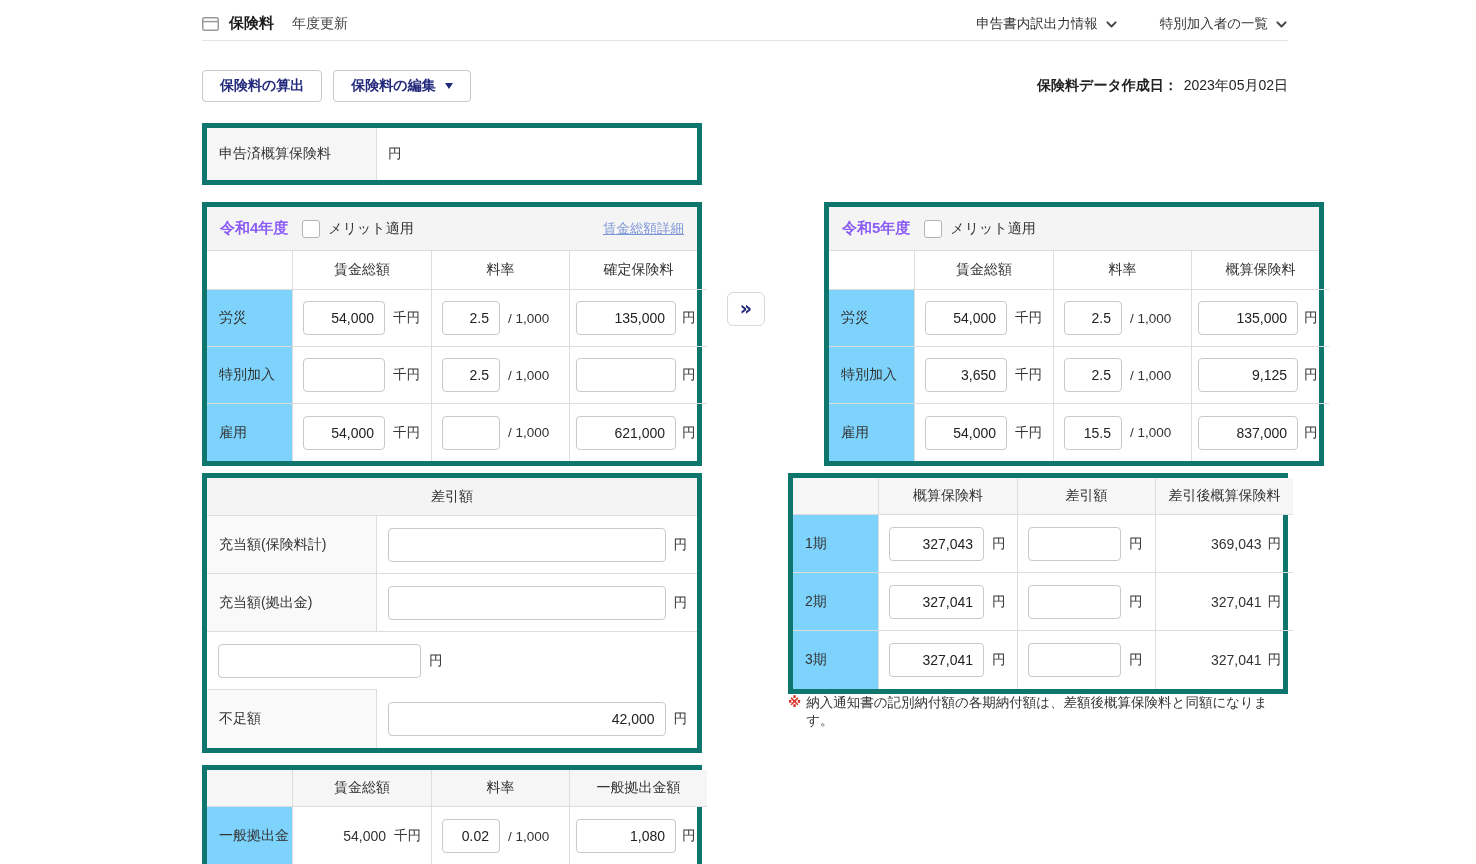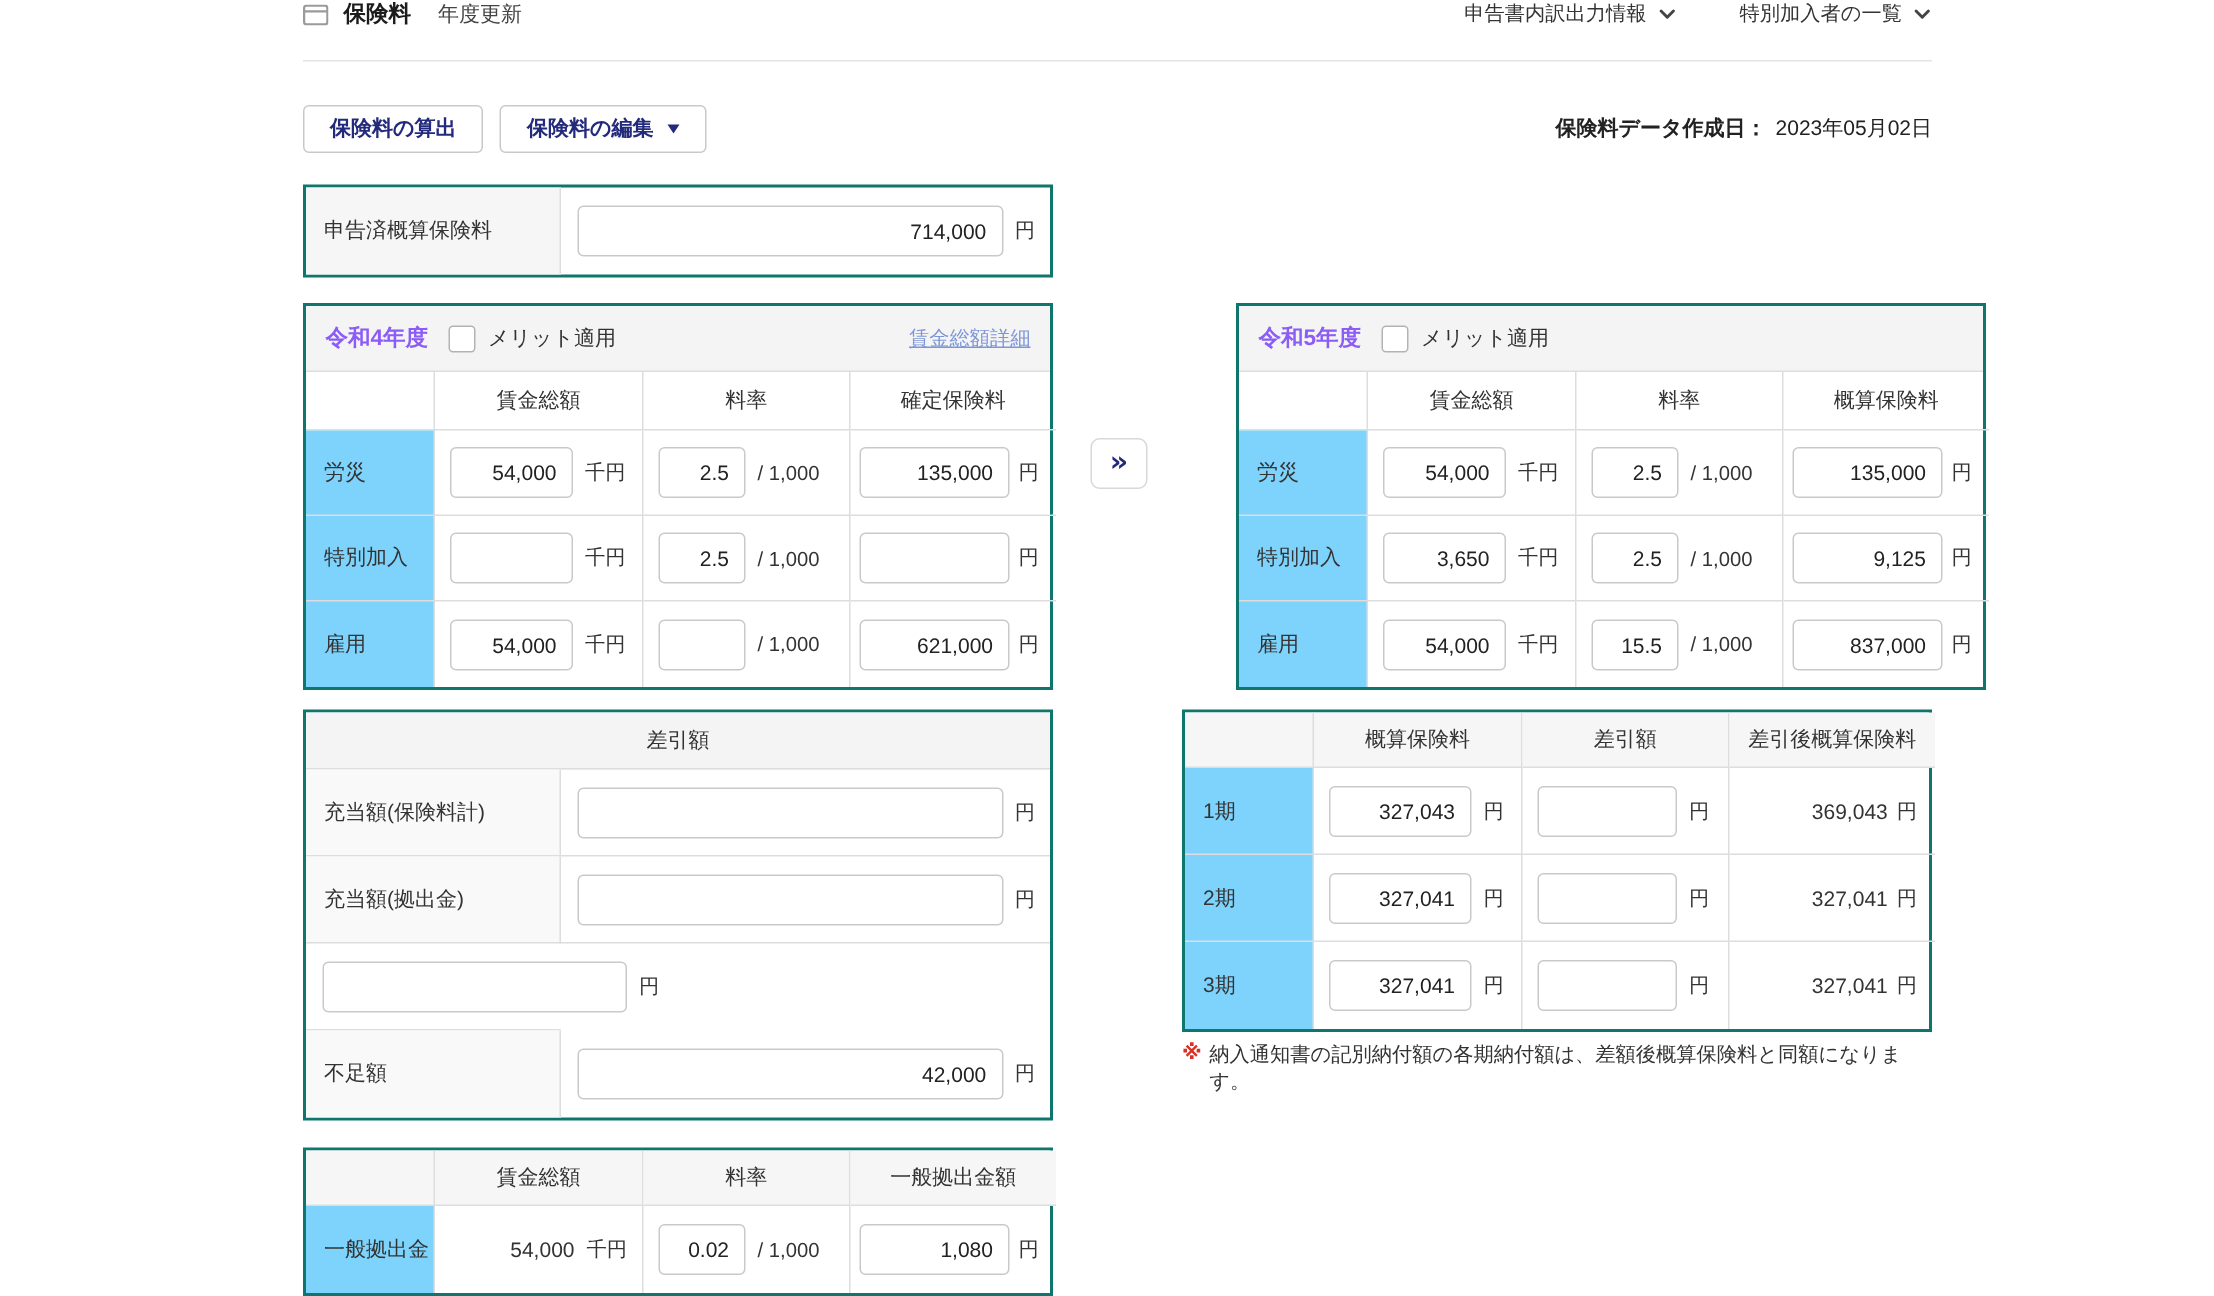--- a/index.html
+++ b/index.html
@@ -6,21 +6,21 @@
   html,body { background:#ffffff; }
   body {
     width:1476px; height:864px; position:relative; overflow:hidden;
     font-family:"Liberation Sans","DejaVu Sans",sans-serif;
     font-size:14px; color:#333;
   }
   .abs { position:absolute; }
 
   
   .topbar { left:202px; top:0; width:1086px; height:33px;
-    display:flex; justify-content:space-between; align-items:flex-start; }
+    display:flex; justify-content:space-between; align-items:flex-end; }
   .topbar-left { display:flex; align-items:center; gap:10px; }
   .page-title { font-weight:bold; font-size:15px; color:#1c1c1c; }
   .page-subtitle { font-size:14px; color:#444; margin-left:8px; }
   .topbar-right { display:flex; align-items:center; gap:42px; }
   .menu-item { display:flex; align-items:center; gap:7px; cursor:pointer;
     font-size:13.5px; color:#333; }
   .divider { left:202px; top:40px; width:1086px; border-top:1px solid #e4e4e4; }
 
   
   .toolbar { left:202px; top:69px; width:1086px; height:34px;
@@ -31,21 +31,21 @@
     color:#232a7c; font-weight:bold; font-size:14px; cursor:pointer;
     display:flex; align-items:center; gap:9px;
     font-family:"Liberation Sans","DejaVu Sans",sans-serif; }
   .caret-down { width:0; height:0; border-left:4.5px solid transparent;
     border-right:4.5px solid transparent; border-top:6px solid #232a7c; }
   .created { font-size:14px; color:#222; }
   .created b { font-weight:bold; }
   .created .date { margin-left:6px; }
 
   
-  .tbl { background:#fff; border:2px solid #0f766e; }
+  .tbl { background:#fff; border:5px solid #0f766e; }
   .cell { border-right:1px solid #ddd; border-bottom:1px solid #ddd;
     display:flex; align-items:center; }
   .cell:last-child, .lastcol { border-right:none; }
   .lastrow > .cell { border-bottom:none; }
   .graybg { background:#f6f6f6; }
   .hcell { justify-content:center; color:#333; font-size:14px; }
   .inp { border:1px solid #c9c9c9; border-radius:4px; height:34px;
     text-align:right; padding:0 10px; font-size:14px; color:#222;
     font-family:"Liberation Sans","DejaVu Sans",sans-serif; background:#fff; outline:none; }
   .unit { font-size:13.5px; color:#333; white-space:nowrap; }
@@ -157,21 +157,20 @@
     </button>
   </div>
   <div class="created">
     <b>保険料データ作成日：</b><span class="date">2023年05月02日</span>
   </div>
 </div>
 
 <div class="abs tbl declared">
   <div class="dlabel">申告済概算保険料</div>
   <div class="dvalue">
-    <input class="inp" value="714,000" style="">
     <span class="unit">円</span>
   </div>
 </div>
 
 <div class="abs tbl yt" style="left:202px; top:202px;">
   <div class="yt-title">
     <span class="yt-year">令和4年度</span>
     <span class="merit">
       <span class="checkbox"></span>
       <span>メリット適用</span>

